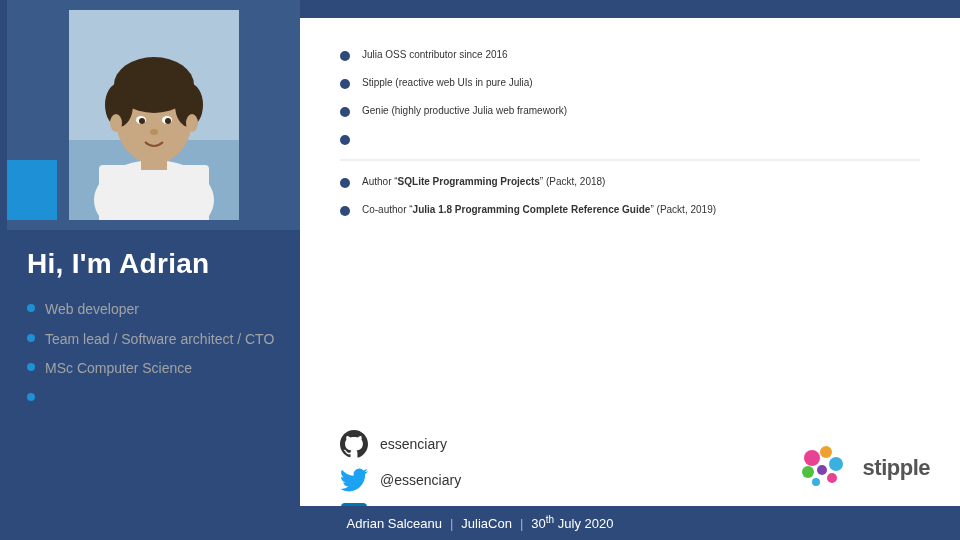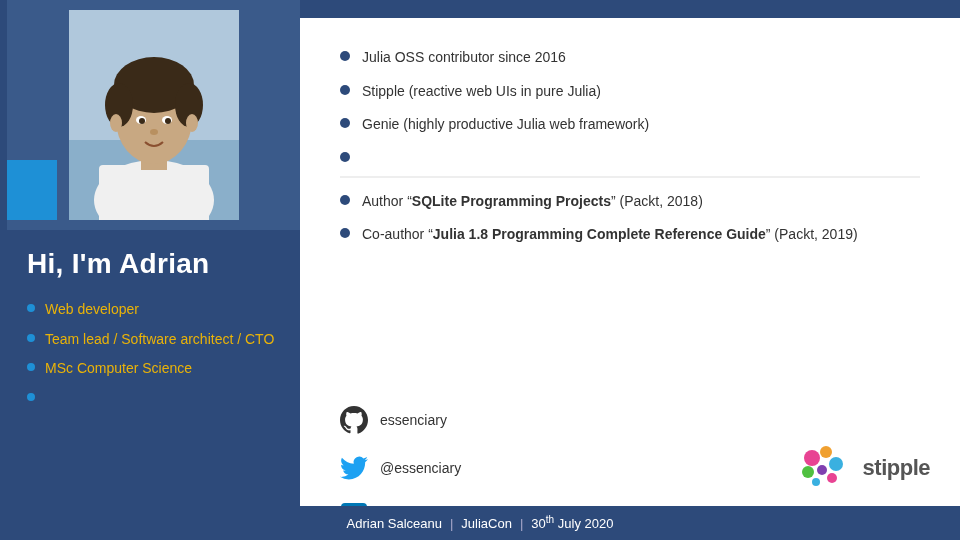--- a/index.html
+++ b/index.html
@@ -61,21 +61,21 @@
     }
 
     
     .bullet-list {
       padding: 10px 20px 10px 20px;
       list-style: none;
       width: 100%;
     }
 
     .bullet-list li {
-      color: #eab308;
+      color: #a3a3a3;
       font-size: 14px;
       margin-bottom: 10px;
       display: flex;
       align-items: flex-start;
       line-height: 1.4;
     }
 
     .bullet-dot {
       display: inline-block;
       width: 8px;
@@ -121,40 +121,40 @@
       width: 10px;
       height: 10px;
       background: #2d4a7a;
       border-radius: 50%;
       margin-right: 12px;
       margin-top: 3px;
       flex-shrink: 0;
     }
 
     .item-text {
-      font-size: 14px;
+      font-size: 10px;
       color: #333;
     }
 
     .item-text strong {
       font-weight: 700;
     }
 
     .divider-line {
       width: 100%;
       height: 2px;
       background: #eee;
       margin: 6px 0 14px 0;
     }
 
     
     .social-section {
       display: flex;
       flex-direction: column;
-      gap: 20px;
+      gap: 8px;
       margin-top: 22px;
     }
 
     .social-item {
       display: flex;
       align-items: center;
       gap: 12px;
       font-size: 14px;
       color: #333;
     }

